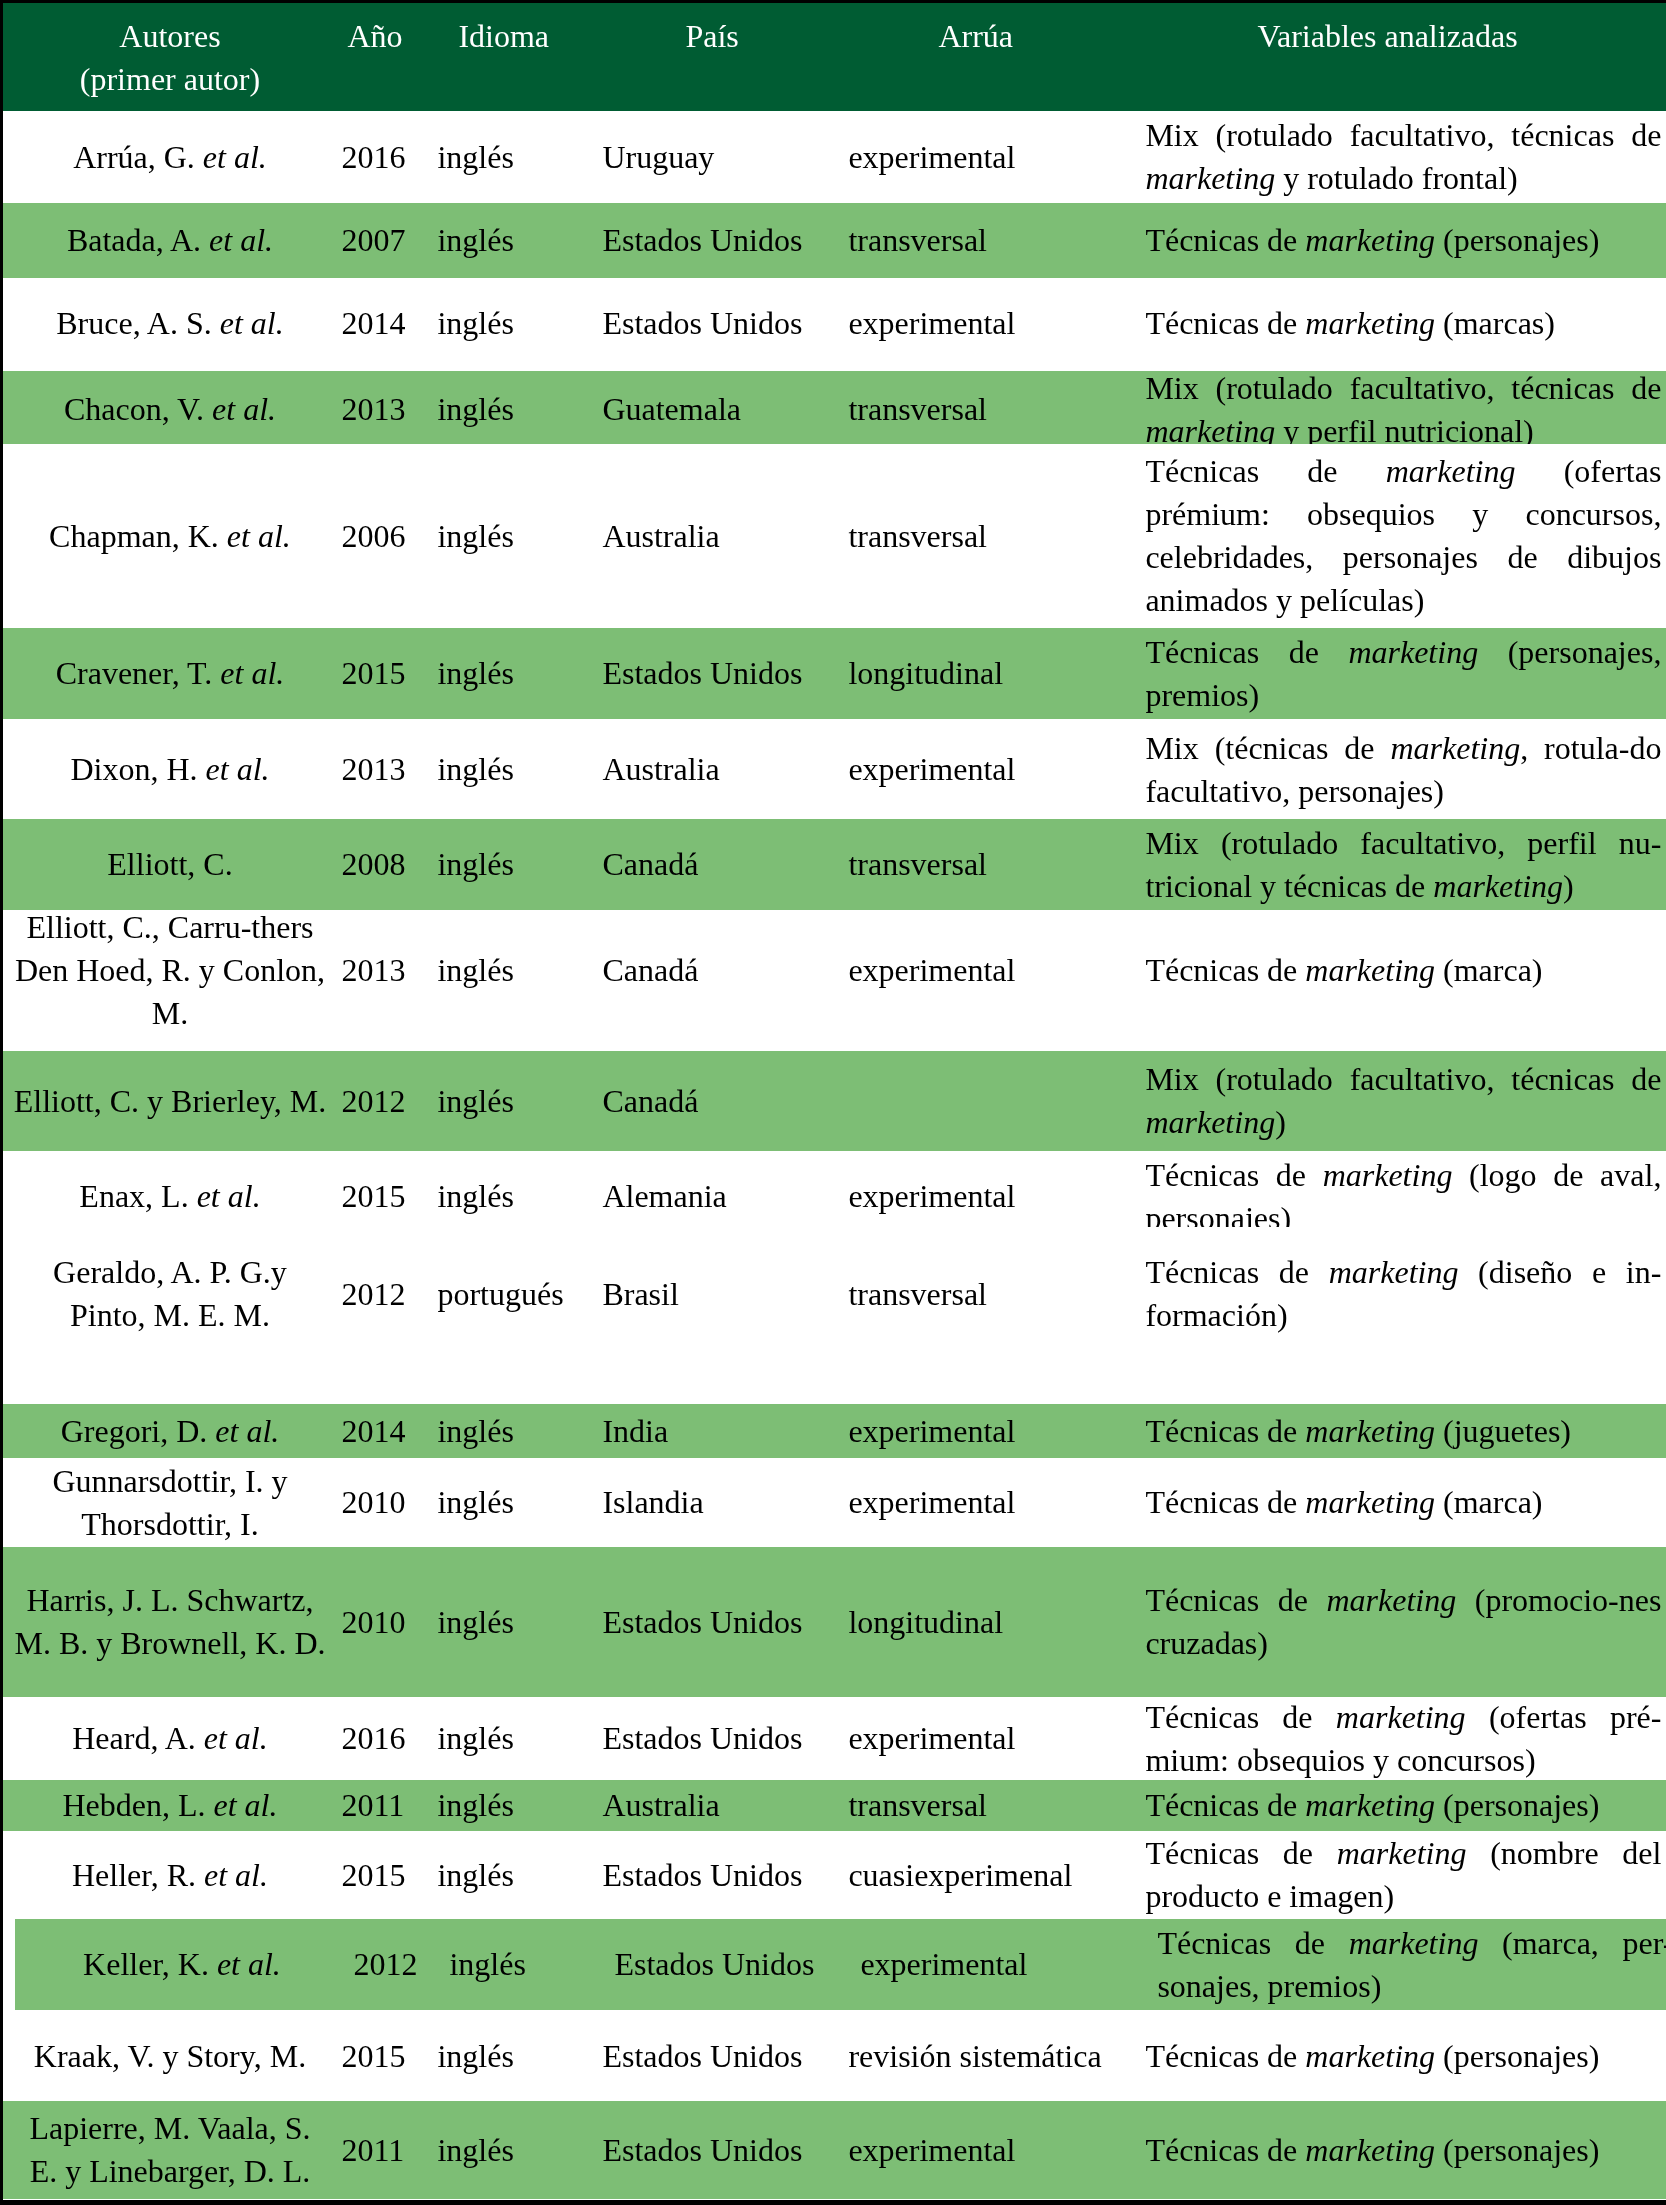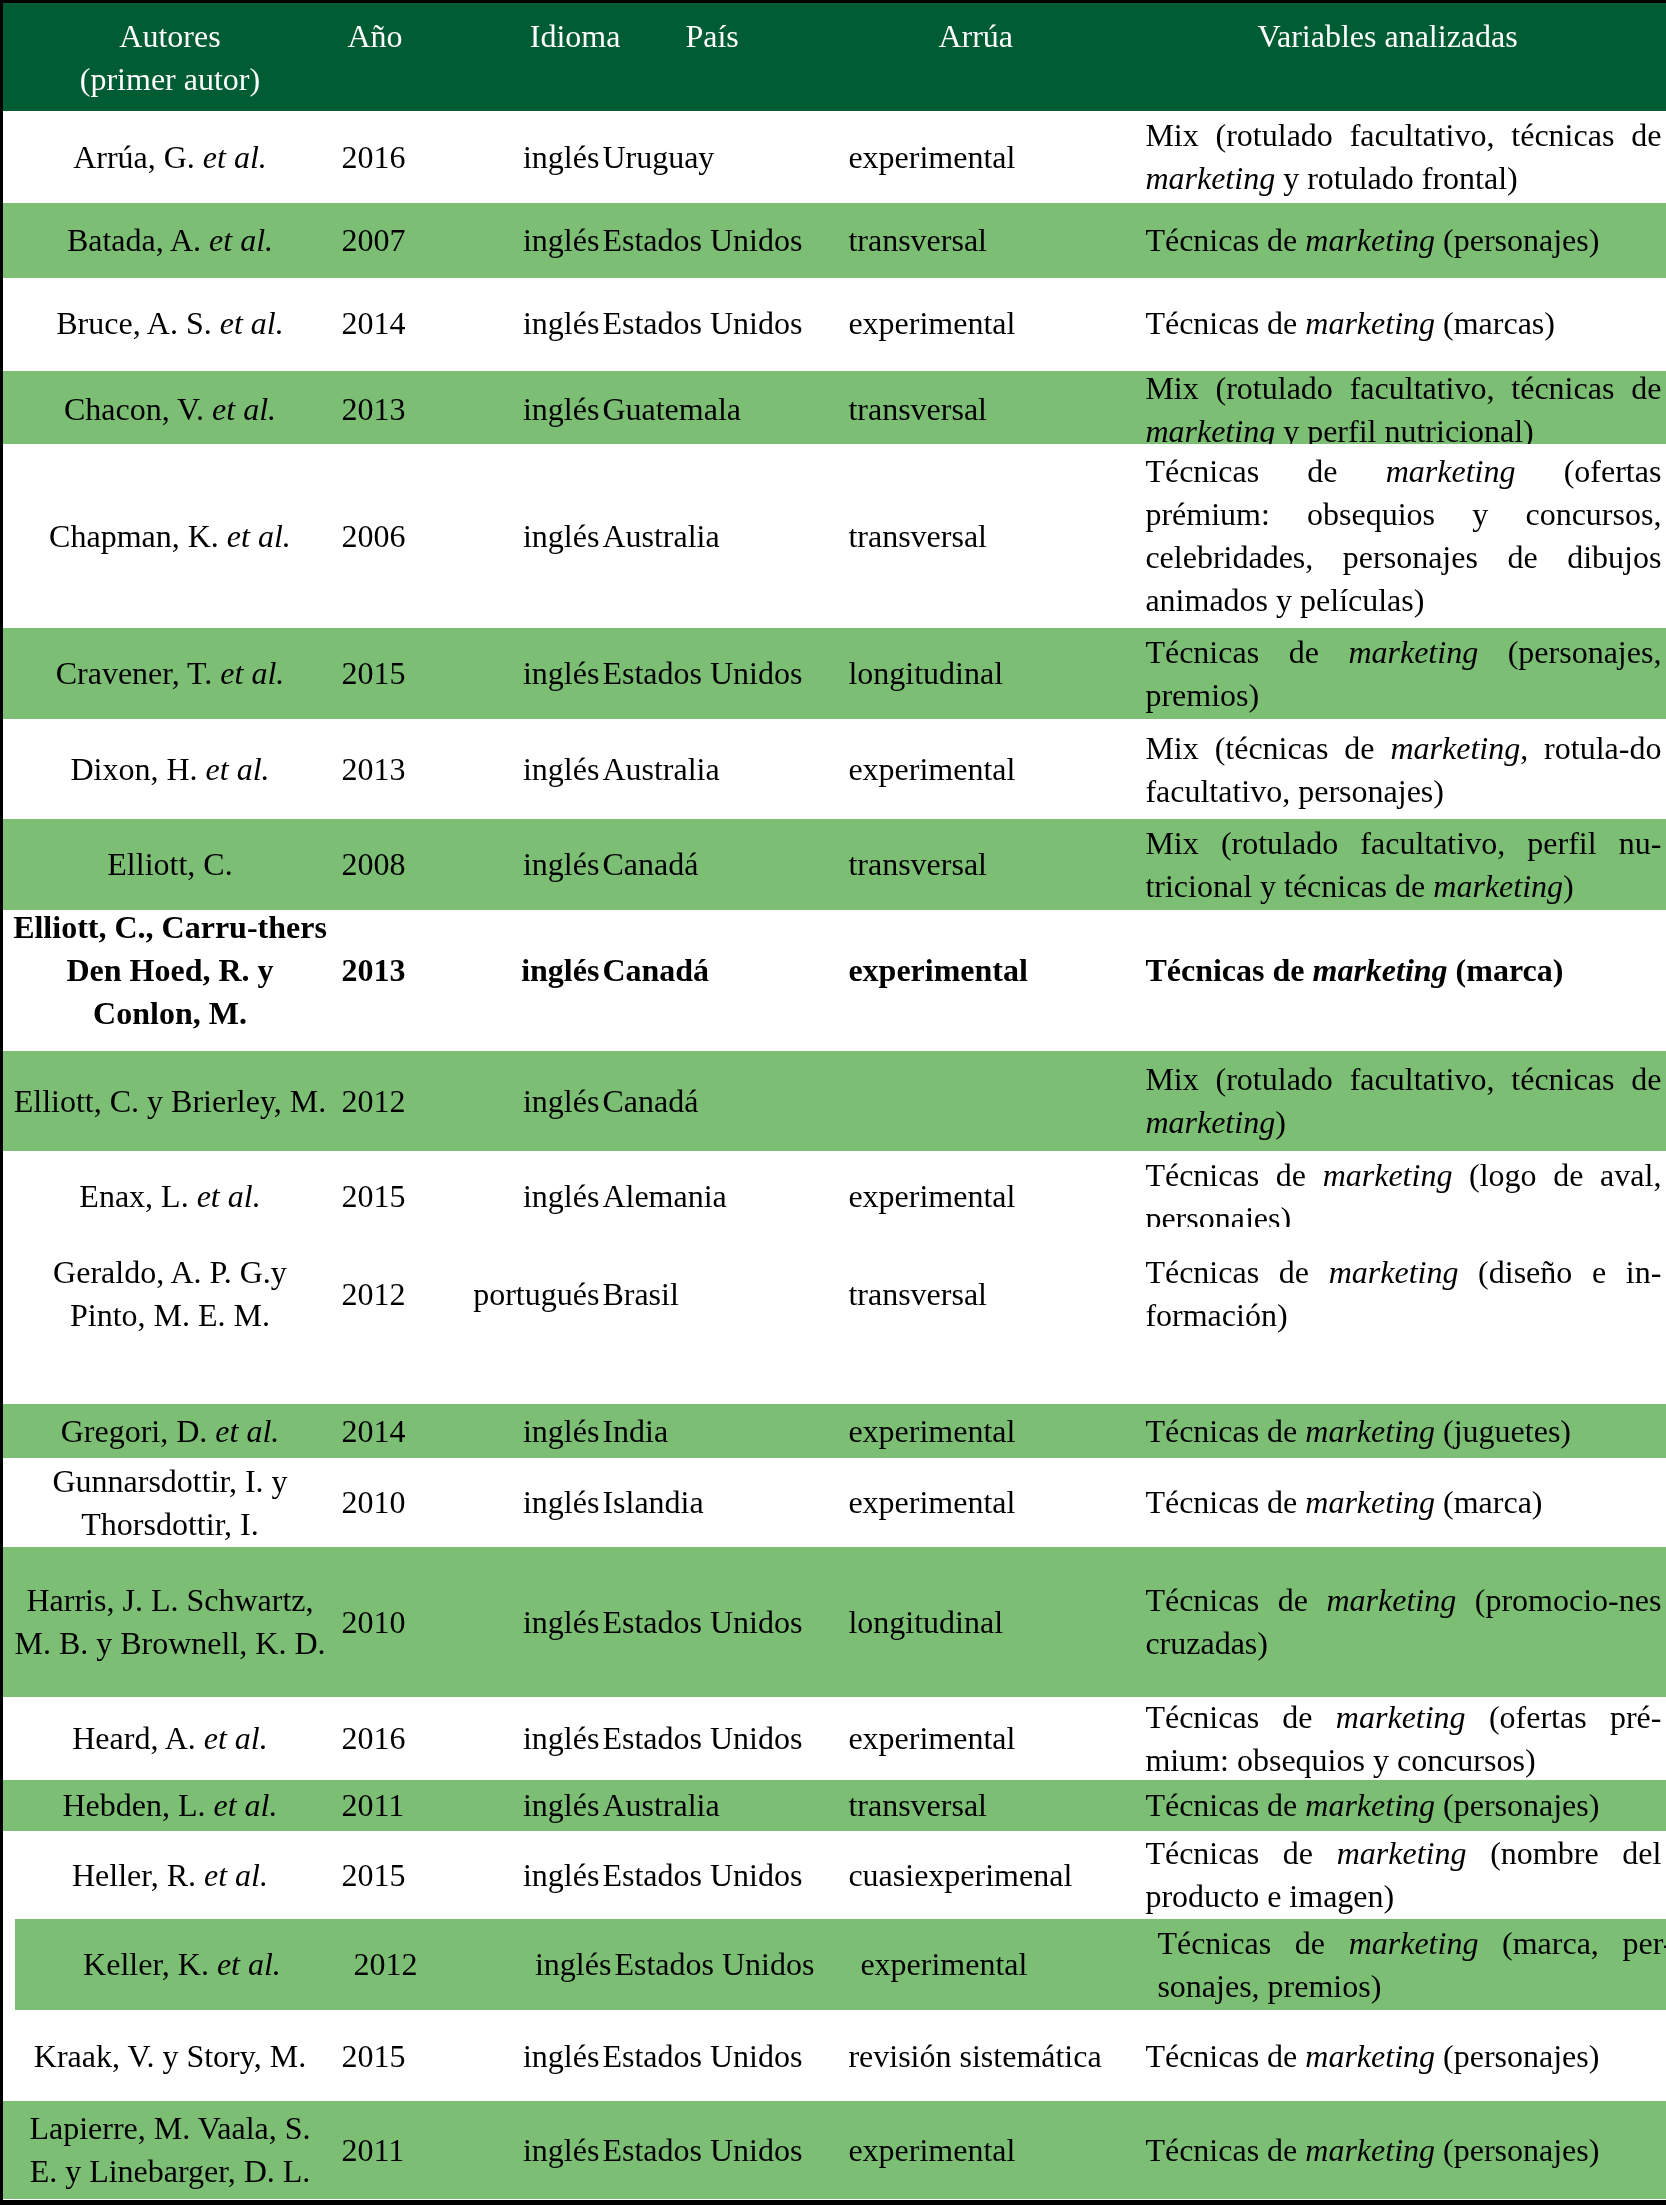--- a/index.html
+++ b/index.html
@@ -16,21 +16,21 @@
   .row.white { background: #ffffff; }
   .row.green { background: #7dbe75; }
   .row.header { background: #005c33; color: #ffffff; top: 0; height: 108px; }
   .cell {
     position: absolute; top: 0; height: 100%;
     display: flex; align-items: center; box-sizing: border-box;
   }
   .header .cell { align-items: flex-start; padding-top: 12px; }
   .c-author { left: 8.6px; width: 316px; text-align: center; }
   .c-year { left: 338px; width: 86px; }
-  .c-lang { left: 434px; width: 162px; text-align: right; }
+  .c-lang { left: 434px; width: 162px; }
   .c-country { left: 599px; width: 248px; }
   .c-design { left: 845px; width: 291px; }
   .c-vars { left: 1142px; width: 516px; text-align: justify; }
   .header .c-year { left: 344px; }
   .header .c-lang { left: 455px; }
   .header .c-country { left: 682px; }
   .header .c-design { left: 935px; }
   .header .c-vars { left: 1254px; text-align: left; }
   .txt { display: block; width: 100%; }
   .c-vars .txt { text-align: justify; text-align-last: left; }
@@ -215,21 +215,21 @@
         <div class="cell c-country">
           <span class="txt">Canadá</span>
         </div>
         <div class="cell c-design">
           <span class="txt">transversal</span>
         </div>
         <div class="cell c-vars">
           <span class="txt">Mix (rotulado facultativo, perfil nu-tricional y técnicas de <span class="it">marketing</span>)</span>
         </div>
       </div>
-      <div class="row white" style="top: 907px; height: 120px; font-weight: bold;">
+      <div class="row white" style="top: 907px; height: 120px;">
         <div class="cell c-author">
           <span class="txt"><span>Elliott, C., Carru-thers Den Hoed, R. y Conlon, M.</span></span>
         </div>
         <div class="cell c-year">
           <span class="txt">2013</span>
         </div>
         <div class="cell c-lang">
           <span class="txt">inglés</span>
         </div>
         <div class="cell c-country">

